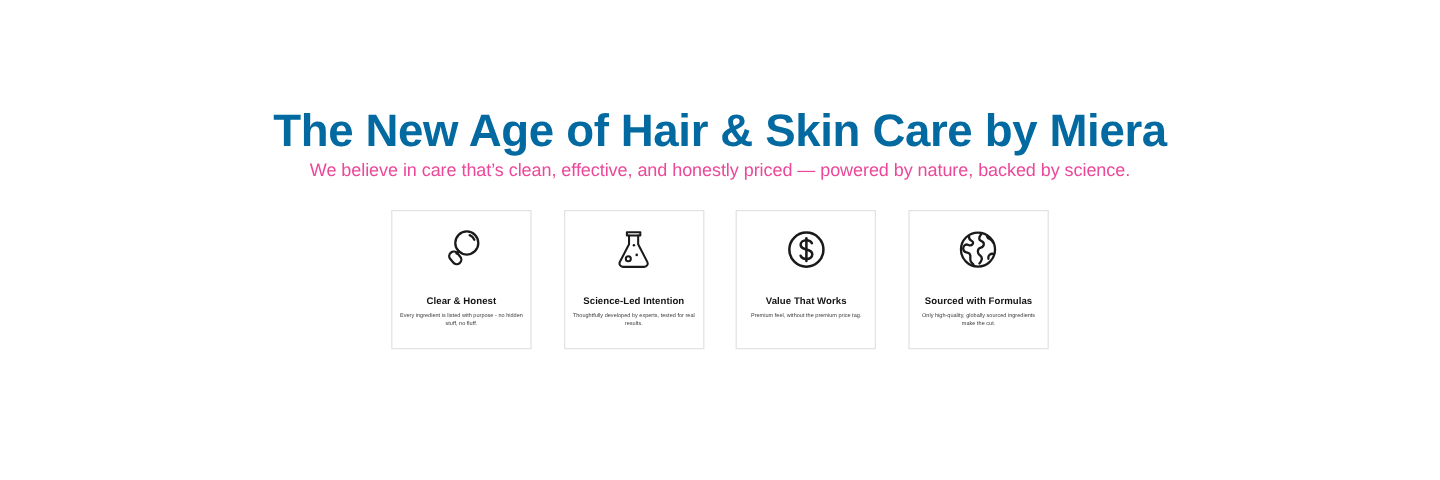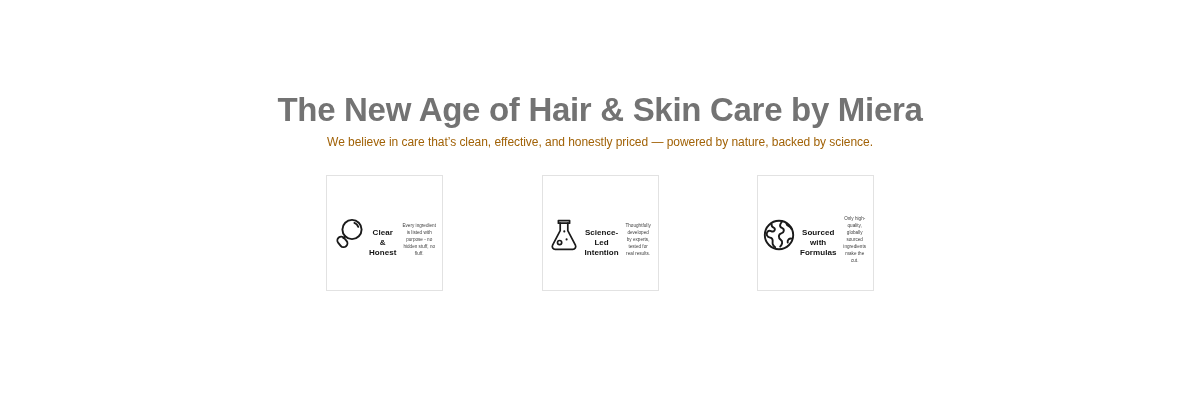--- a/index.html
+++ b/index.html
@@ -24,53 +24,54 @@
   .hero {
     position: absolute;
     left: 0;
     top: 0;
     width: 1200px;
     text-align: center;
   }
   .hero-title {
     margin: 0;
     padding-top: 92px;
-    font-size: 33px;
+    font-size: 38px;
     line-height: 36px;
     font-weight: 700;
     letter-spacing: -0.3px;
-    color: #737373;
+    color: #0369a1;
   }
   .hero-subtitle {
     margin: 0;
     padding-top: 6px;
-    font-size: 12px;
+    font-size: 15px;
     line-height: 17px;
     font-weight: 400;
-    color: #a16207;
+    color: #ec4899;
     letter-spacing: -0.05px;
   }
 
   .cards {
     position: absolute;
     left: 326px;
     top: 175px;
     width: 548px;
     height: 116px;
     display: flex;
     justify-content: space-between;
     align-items: stretch;
   }
   .card {
     box-sizing: border-box;
     width: 117px;
     height: 116px;
     border: 1px solid #e2e2e2;
     background: #ffffff;
     display: flex;
+    flex-direction: column;
     align-items: center;
     padding-top: 9px;
   }
   .card-icon {
     width: 46px;
     height: 46px;
     display: flex;
     align-items: center;
     justify-content: center;
     margin-bottom: 5px;
@@ -130,20 +131,31 @@
           <path d="M17.2 9.2v7.4L9.6 31.2c-1 2 .4 4.2 2.6 4.2h17.6c2.2 0 3.6-2.2 2.6-4.2l-7.6-14.6V9.2"></path>
           <circle cx="16.6" cy="28.6" r="2.1"></circle>
           <circle cx="21.3" cy="17.4" r="1.05" fill="#1a1a1a" stroke="none"></circle>
           <circle cx="23.6" cy="25.4" r="1.05" fill="#1a1a1a" stroke="none"></circle>
         </svg>
       </div>
       <div class="card-title">Science-Led Intention</div>
       <div class="card-desc">Thoughtfully developed by experts, tested for real results.</div>
     </div>
 
+    <div class="card">
+      <div class="card-icon">
+        <svg width="42" height="42" viewBox="0 0 42 42" fill="none" stroke="#1a1a1a" stroke-width="2.1" stroke-linecap="round" stroke-linejoin="round">
+          <circle cx="21" cy="21" r="14.2"></circle>
+          <path d="M21 11.6v18.8"></path>
+          <path d="M25.6 15.7c-.8-1.6-2.5-2.5-4.6-2.5-2.7 0-4.8 1.5-4.8 3.8 0 2.2 1.7 3.2 4.8 3.9 3.1.7 4.9 1.7 4.9 4 0 2.3-2.1 3.9-4.9 3.9-2.3 0-4.1-1-4.8-2.7"></path>
+        </svg>
+      </div>
+      <div class="card-title">Value That Works</div>
+      <div class="card-desc">Premium feel, without the premium price tag.</div>
+    </div>
 
     <div class="card">
       <div class="card-icon">
         <svg width="42" height="42" viewBox="0 0 42 42" fill="none" stroke="#1a1a1a" stroke-width="1.9" stroke-linecap="round" stroke-linejoin="round">
           <circle cx="21" cy="21" r="14.2"></circle>
           <path d="M13.6 10.1c-.2 1.8.6 2.9 2 3.5 1.3.6 1.6 1.7.9 2.8-.8 1.2-2.3 1.3-3.5.7-1.3-.6-2.6-.4-3.4.6-.9 1.1-1.1 2.4-.7 3.6.5 1.5 1.7 2.1 3.1 2.3 1.6.2 2.4 1 2.6 2.5.2 1.5-.3 2.9.2 4.3.4 1.2 1.3 2.2 2.4 2.9"></path>
           <path d="M24.2 7.3c-.9 1.3-1.9 2.4-2.1 3.9-.2 1.4.5 2.3 1.8 2.7 1.4.5 2.1 1.5 1.9 3-.2 1.4-1.2 2.2-2.5 2.5-1.5.4-2.3 1.4-2.4 2.9-.1 1.6.6 2.8 1.9 3.6 1.2.8 1.6 1.9 1.3 3.3-.3 1.3-1 2.4-1.9 3.4"></path>
           <path d="M28.4 9.6c.3 1.3 1.1 2.1 2.3 2.6 1.4.6 2.3 1.6 2.9 2.9"></path>
           <path d="M33.9 24.6c-1.2-.3-2.3-.1-3.2.7-1 .9-1.3 2-1 3.3"></path>
         </svg>

